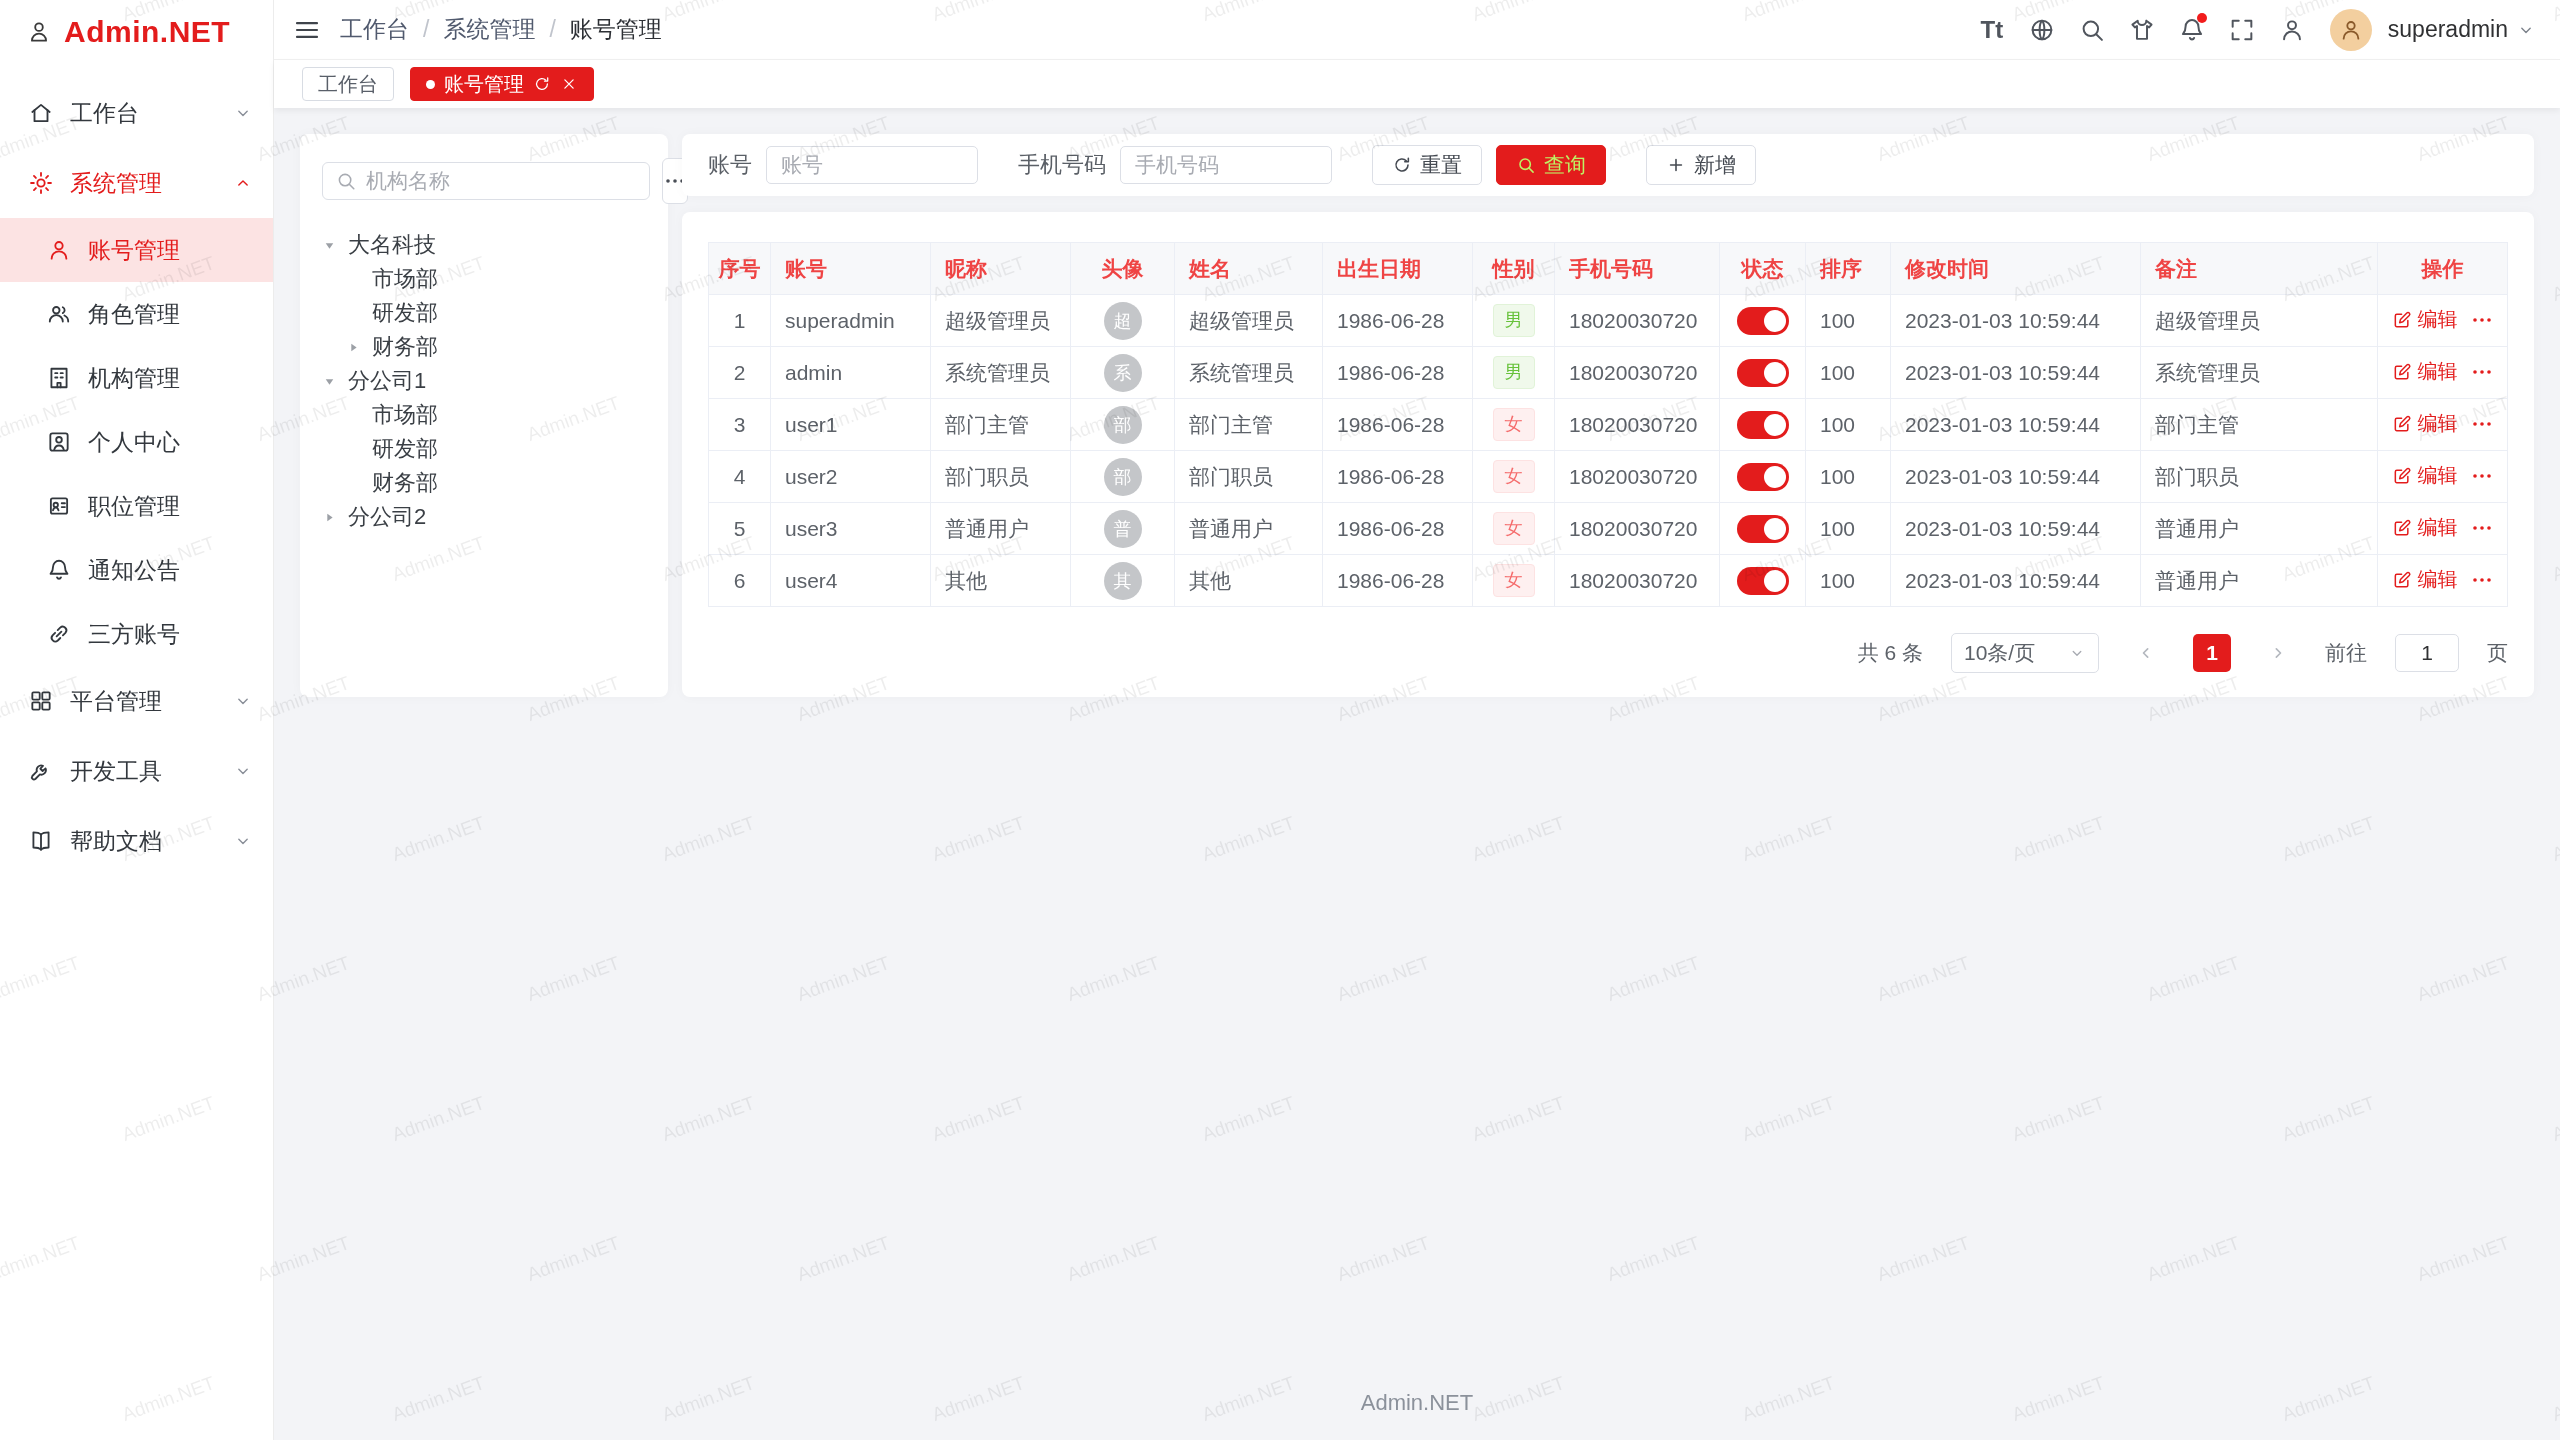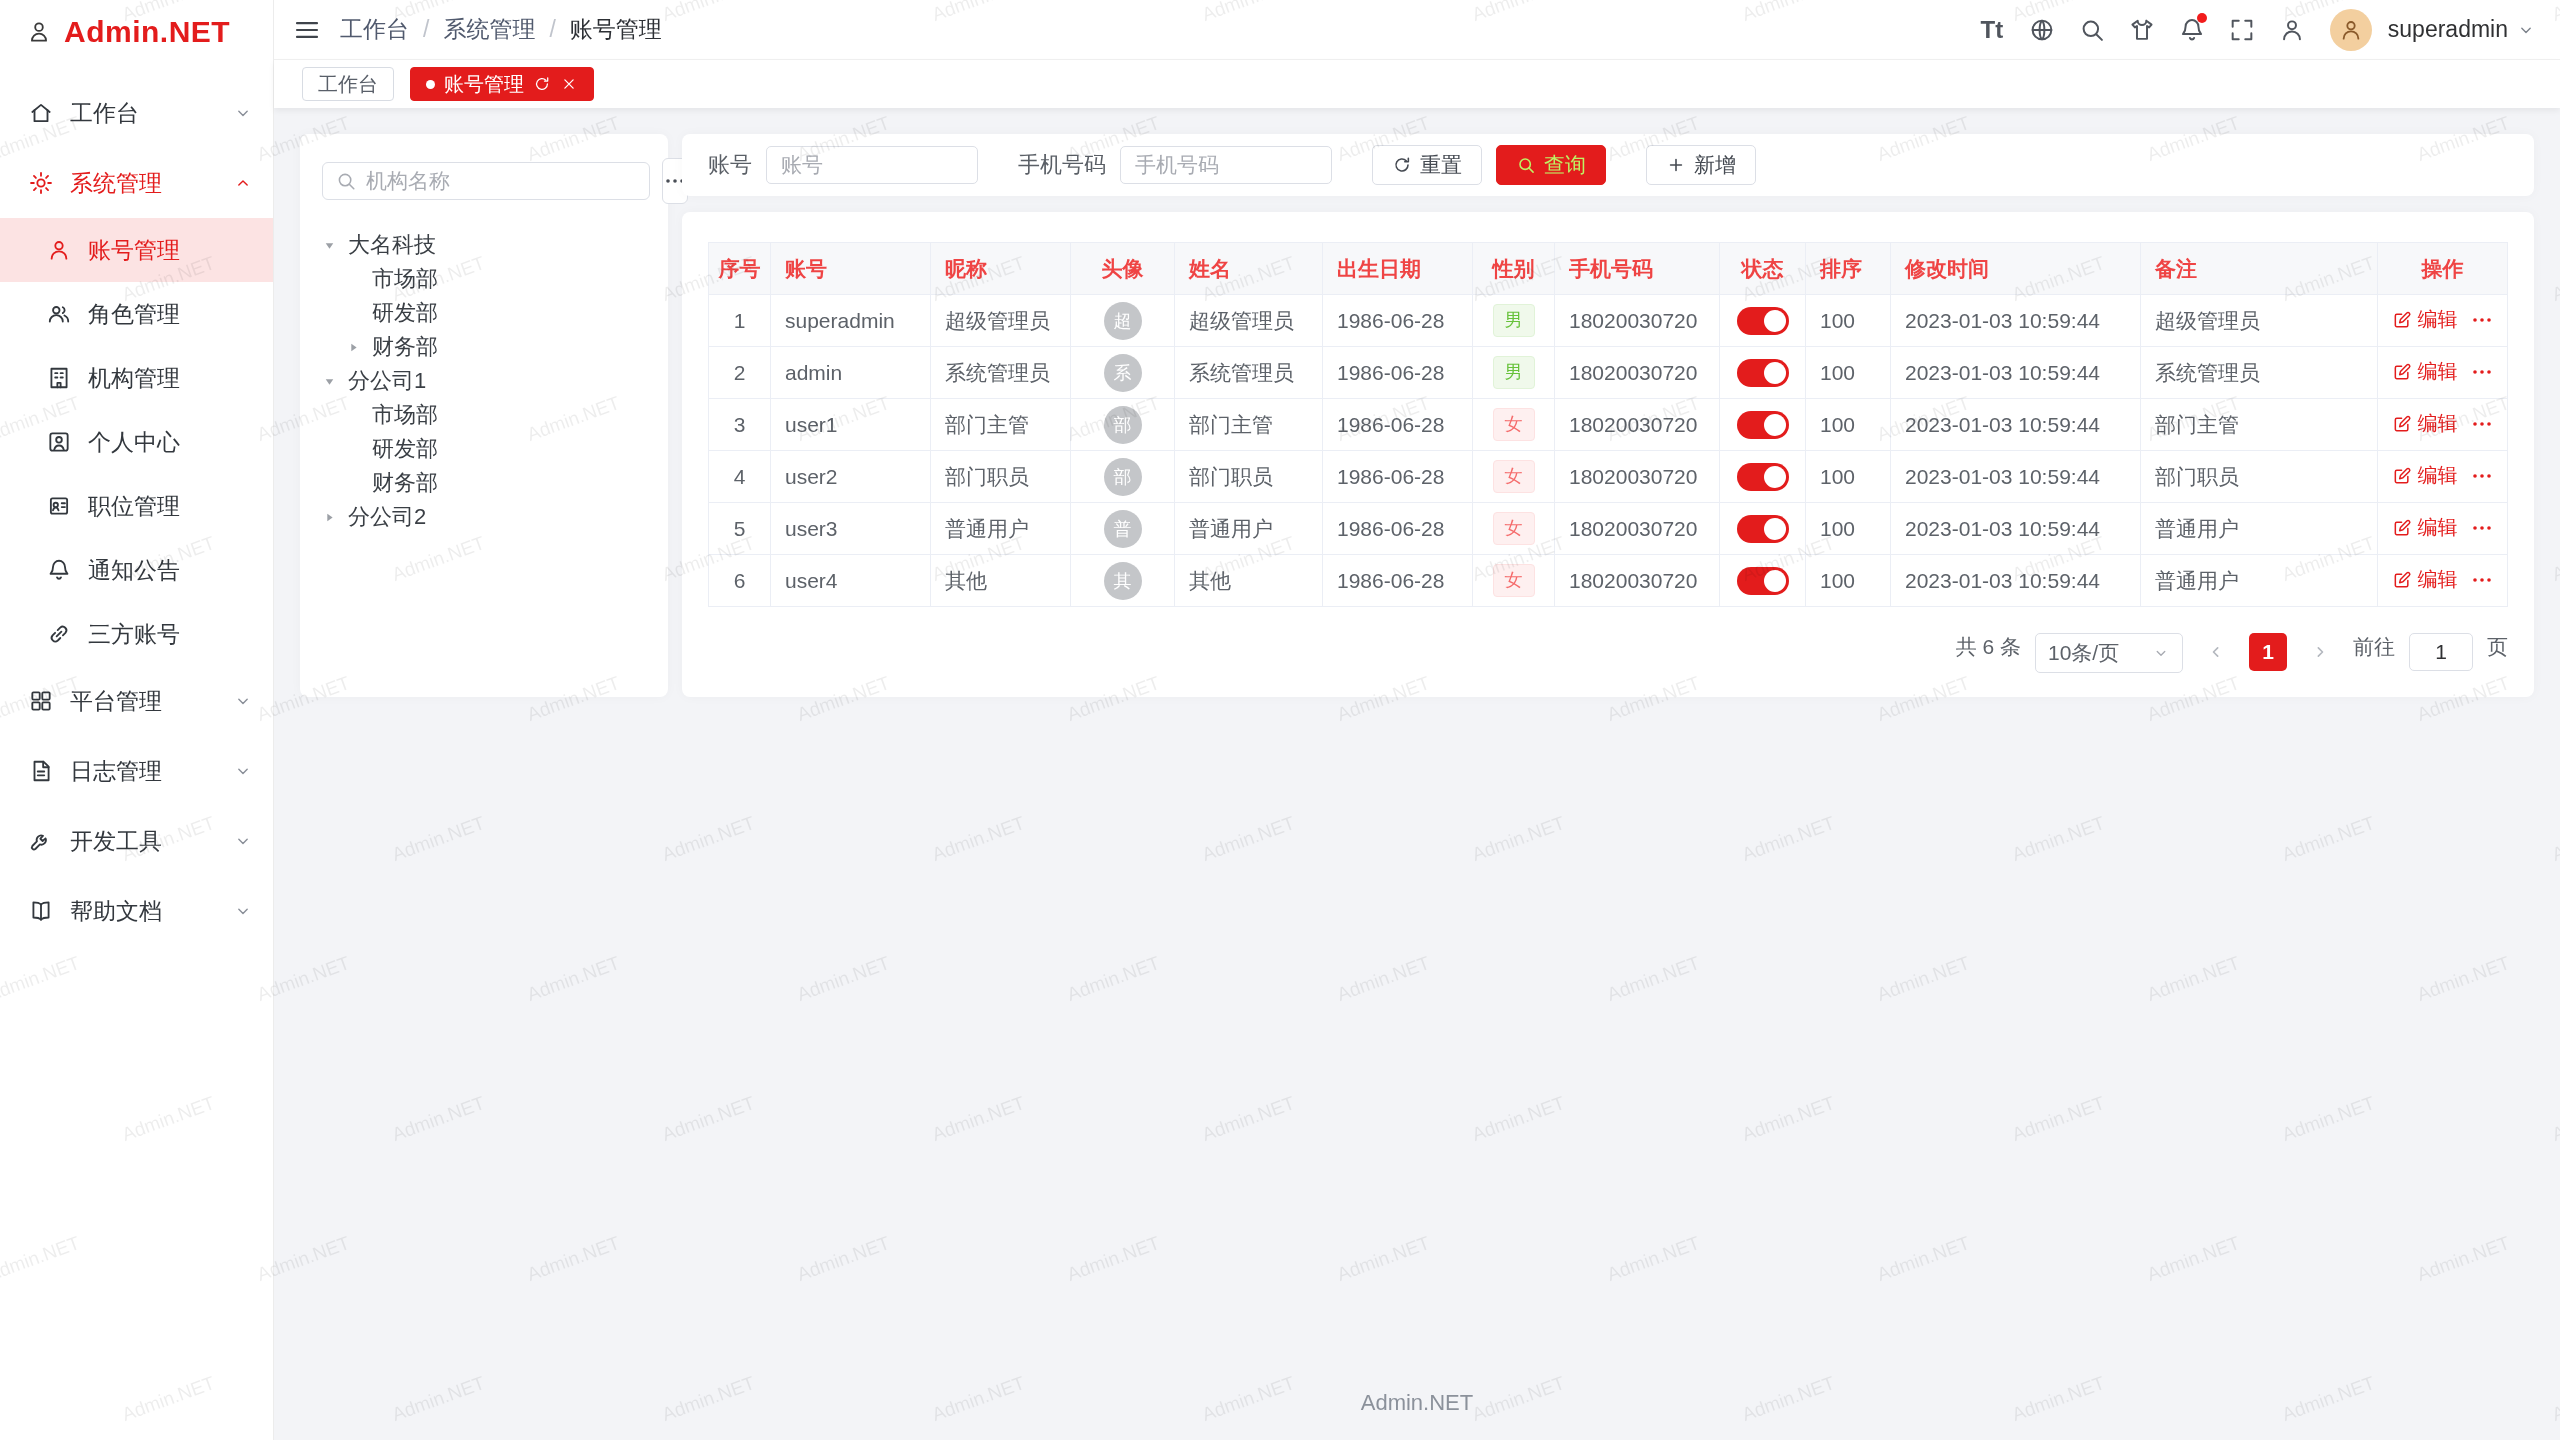--- a/index.html
+++ b/index.html
@@ -98,21 +98,21 @@
   .tag.female{background:#fef0f0;color:#f56c6c;border:1px solid #fde2e2}
   .switch{width:52px;height:28px;border-radius:14px;background:#e31c1c;position:relative;display:inline-block;cursor:pointer;vertical-align:middle}
   .switch::after{content:"";position:absolute;right:3px;top:3px;width:22px;height:22px;border-radius:50%;background:#fff}
   .ops-wrap{display:inline-flex;align-items:center;gap:12px}
   .edit-link{display:inline-flex;align-items:center;gap:6px;color:#e31c1c;cursor:pointer;font-size:20px}
   .edit-link svg{width:20px;height:20px;stroke:currentColor;fill:none;stroke-width:1.8;stroke-linecap:round;stroke-linejoin:round}
   .more-ops{color:#e31c1c;cursor:pointer;display:inline-flex}
   .more-ops svg{width:24px;height:24px}
 
   
-  .pagination{margin-top:26px;display:flex;align-items:flex-start;justify-content:flex-end;gap:14px;font-size:21px;color:#5d6269}
+  .pagination{margin-top:26px;display:flex;align-items:center;justify-content:flex-end;gap:28px;font-size:21px;color:#5d6269}
   .psel{height:40px;min-width:148px;border:1px solid #dcdfe6;border-radius:5px;display:inline-flex;align-items:center;justify-content:space-between;padding:0 12px;gap:10px;cursor:pointer;background:#fff;color:#5d6269}
   .psel svg{width:18px;height:18px;stroke:currentColor;fill:none;stroke-width:1.8;stroke-linecap:round;stroke-linejoin:round;color:#a8abb2}
   .pbtn{width:38px;height:38px;display:flex;align-items:center;justify-content:center;color:#b4b8bf;cursor:pointer}
   .pbtn svg{width:20px;height:20px;stroke:currentColor;fill:none;stroke-width:2;stroke-linecap:round;stroke-linejoin:round}
   .page-num{min-width:38px;height:38px;border-radius:5px;background:#e31c1c;color:#fff;display:flex;align-items:center;justify-content:center;font-weight:bold;cursor:pointer}
   .goto-input{width:64px;height:38px;border:1px solid #dcdfe6;border-radius:5px;text-align:center;font-size:21px;outline:none;color:#303133}
 
   
   .footer{margin-top:auto;text-align:center;color:#8b919b;padding:18px 0 24px}
   .footer .l1{font-size:22px}
@@ -350,34 +350,20 @@
           <span class="mlabel">平台管理</span>
           <span class="ic chev">
             <svg viewBox="0 0 24 24">
               <path d="M7 10l5 5 5-5"></path>
             </svg>
           </span>
         </div>
         <div class="menu-item">
           <span class="ic">
             <svg viewBox="0 0 24 24">
-              <path d="M6 3.5h8.5L19 8v12.5H6Z"></path>
-              <path d="M14 3.5v5h5M9 12.5h6M9 16h6"></path>
-            </svg>
-          </span>
-          <span class="mlabel">日志管理</span>
-          <span class="ic chev">
-            <svg viewBox="0 0 24 24">
-              <path d="M7 10l5 5 5-5"></path>
-            </svg>
-          </span>
-        </div>
-        <div class="menu-item">
-          <span class="ic">
-            <svg viewBox="0 0 24 24">
               <path d="M13.8 7.2a4.2 4.2 0 0 0-5.6 5.2L4 16.6a2 2 0 0 0 2.8 2.8l4.2-4.2a4.2 4.2 0 0 0 5.2-5.6L13.5 12l-2.1-2.1Z"></path>
             </svg>
           </span>
           <span class="mlabel">开发工具</span>
           <span class="ic chev">
             <svg viewBox="0 0 24 24">
               <path d="M7 10l5 5 5-5"></path>
             </svg>
           </span>
         </div>

